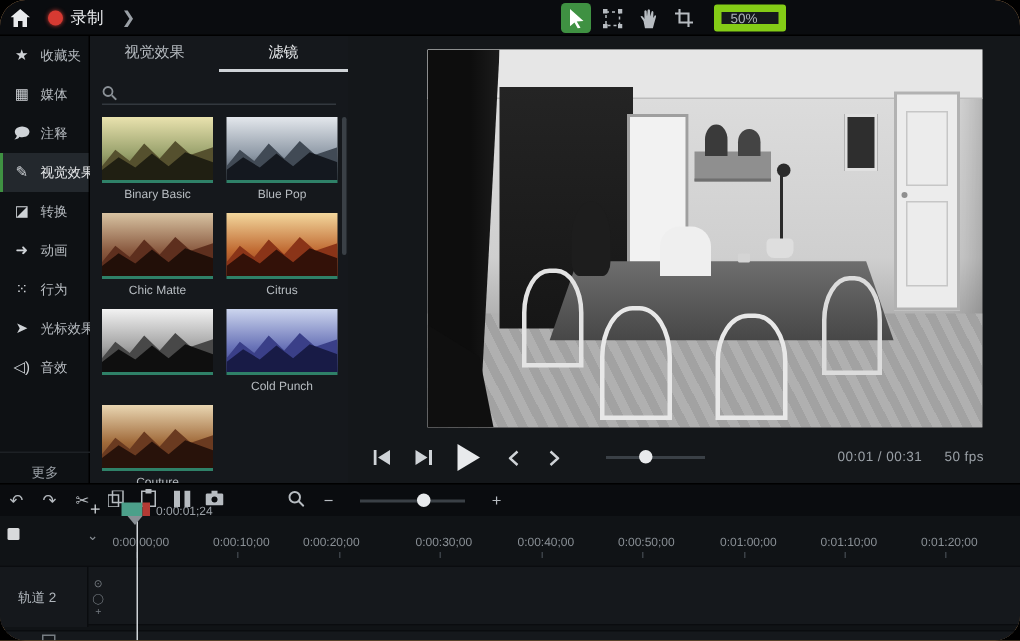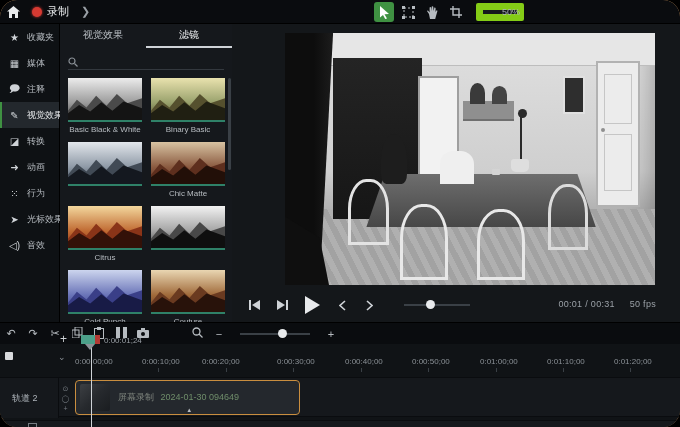--- a/index.html
+++ b/index.html
@@ -10,21 +10,21 @@
   
   .topbar { position:absolute; left:0; top:0; width:680px; height:24px; background:#0a0c0f; display:flex; align-items:center; border-bottom:1px solid #000; }
   .home-btn { width:26px; height:24px; display:flex; align-items:center; justify-content:center; cursor:pointer; }
   .record-btn { display:flex; align-items:center; gap:5px; padding:0 6px; height:24px; cursor:pointer; }
   .rec-dot { width:10px; height:10px; border-radius:50%; background:#d63a32; box-shadow:0 0 3px #d63a32; }
   .rec-label { color:#e8eaec; font-size:11px; }
   .chev-r { color:#9aa0a6; font-size:11px; padding:0 6px; cursor:pointer; }
   .tools { position:absolute; left:374px; top:2px; display:flex; align-items:center; gap:4px; }
   .tool-btn { width:20px; height:20px; border-radius:3px; display:flex; align-items:center; justify-content:center; cursor:pointer; }
   .tool-btn.sel { background:#3f9142; }
-  .zoom-select { margin-left:6px; width:48px; height:18px; background:#16191d; border:7px solid #84cc16; border-radius:2px; color:#aeb4ba; font-size:9px; display:flex; align-items:center; padding-left:19px; cursor:pointer; }
+  .zoom-select { margin-left:6px; width:48px; height:18px; background:#16191d; border:5px solid #84cc16; border-radius:2px; color:#aeb4ba; font-size:9px; display:flex; align-items:center; padding-left:6px; cursor:pointer; }
 
   
   .sidebar { position:absolute; left:0; top:24px; width:60px; height:306px; background:#0e1114; border-right:1px solid #000; }
   .side-item { height:26px; display:flex; align-items:center; gap:6px; padding-left:8px; cursor:pointer; color:#b7bcc1; }
   .side-item.active { background:#23282d; border-left:2px solid #3f9142; padding-left:6px; color:#e8eaec; }
   .side-ico { width:13px; text-align:center; font-size:10px; color:#cfd3d7; flex:0 0 13px; }
   .side-label { font-size:9px; white-space:nowrap; }
   .side-more { position:absolute; bottom:8px; left:0; width:60px; border-top:1px solid #1d2125; padding-top:7px; text-align:center; color:#9aa0a6; font-size:9px; cursor:pointer; }
 
   
@@ -176,53 +176,48 @@
         </div>
         <div class="side-item">
           <span class="side-ico">➤</span>
           <span class="side-label">光标效果</span>
         </div>
         <div class="side-item">
           <span class="side-ico">◁)</span>
           <span class="side-label">音效</span>
         </div>
       </div>
+    <div class="side-more">更多</div>
   </div>
 
   <div class="panel">
     <div class="tabs" id="panel-tabs">
         <div class="tab">视觉效果</div>
         <div class="tab active">滤镜</div>
       </div>
     <div class="searchbox">
       <svg width="10" height="10" viewBox="0 0 10 10">
         <circle cx="4" cy="4" r="3" fill="none" stroke="#8a9096" stroke-width="1.2"></circle>
         <line x1="6.5" y1="6.5" x2="9.5" y2="9.5" stroke="#8a9096" stroke-width="1.2"></line>
       </svg>
     </div>
     <div class="filters" id="filter-grid">
         <div class="fcard">
-          <div class="fthumb" style="background: linear-gradient(rgb(236, 236, 236) 0%, rgb(154, 154, 154) 60%, rgb(74, 74, 74) 100%);">
-            <div class="m m1" style="background: rgb(74, 74, 74);"></div>
-            <div class="m m2" style="background: rgb(20, 20, 20);"></div>
-          </div>
-          <div class="fname">Basic Black &amp; White</div>
-        </div>
-        <div class="fcard">
           <div class="fthumb" style="background: linear-gradient(rgb(233, 226, 174) 0%, rgb(151, 160, 107) 60%, rgb(85, 80, 46) 100%);">
             <div class="m m1" style="background: rgb(85, 80, 46);"></div>
             <div class="m m2" style="background: rgb(32, 31, 18);"></div>
           </div>
           <div class="fname">Binary Basic</div>
         </div>
         <div class="fcard">
           <div class="fthumb" style="background: linear-gradient(rgb(227, 231, 236) 0%, rgb(142, 153, 166) 60%, rgb(65, 74, 85) 100%);">
             <div class="m m1" style="background: rgb(65, 74, 85);"></div>
             <div class="m m2" style="background: rgb(20, 24, 31);"></div>
           </div>
+          <div class="fname">Blue Pop</div>
         </div>
         <div class="fcard">
           <div class="fthumb" style="background: linear-gradient(rgb(216, 195, 162) 0%, rgb(138, 90, 64) 60%, rgb(94, 47, 30) 100%);">
             <div class="m m1" style="background: rgb(94, 47, 30);"></div>
             <div class="m m2" style="background: rgb(34, 15, 8);"></div>
           </div>
           <div class="fname">Chic Matte</div>
         </div>
         <div class="fcard">
           <div class="fthumb" style="background: linear-gradient(rgb(243, 215, 157) 0%, rgb(192, 106, 50) 60%, rgb(138, 52, 24) 100%);">
@@ -404,28 +399,20 @@
     <div class="playhead-line"></div>
 
     <div class="tracks">
       <div class="track-row">
         <div class="track-label">轨道 2</div>
         <div class="track-ctrl">
           <span>⊙</span>
           <span>◯</span>
           <span>+</span>
         </div>
-        <div class="clip">
-          <div class="clip-thumb"></div>
-          <div class="clip-text">
-            <span class="t1">屏幕录制</span>
-            <span class="t2">2024-01-30 094649</span>
-          </div>
-          <span class="clip-arrow">▴</span>
-        </div>
       </div>
       <div class="track-bottom">
         <div class="tb-box"></div>
       </div>
     </div>
   </div>
 
 </div>
 
 </body></html>

